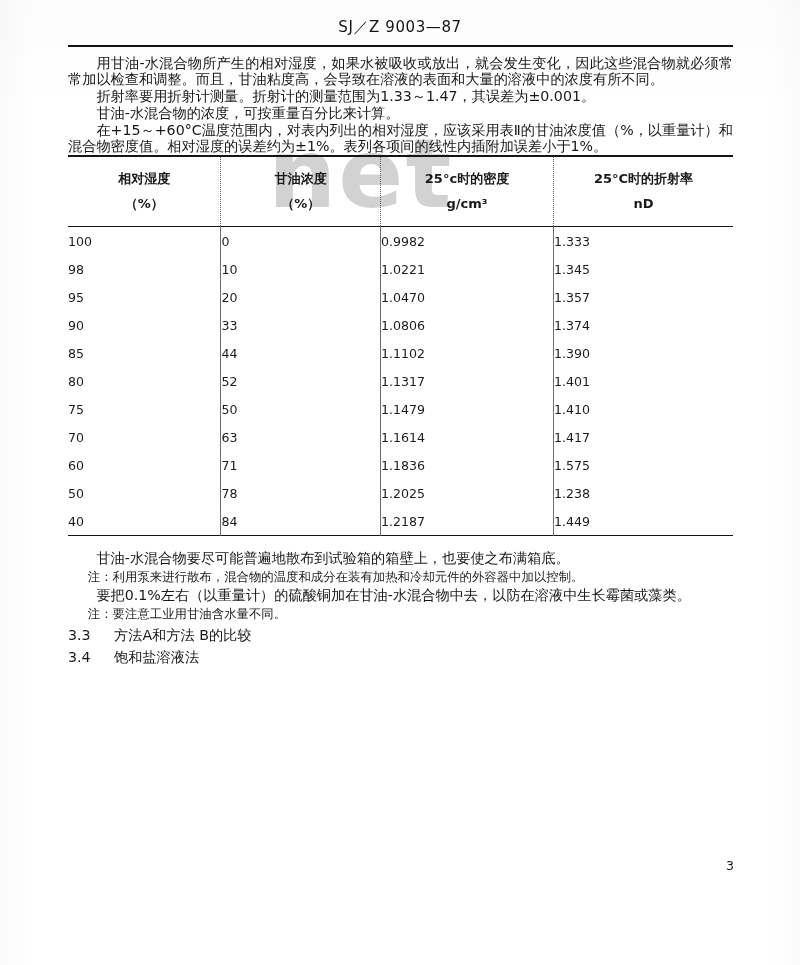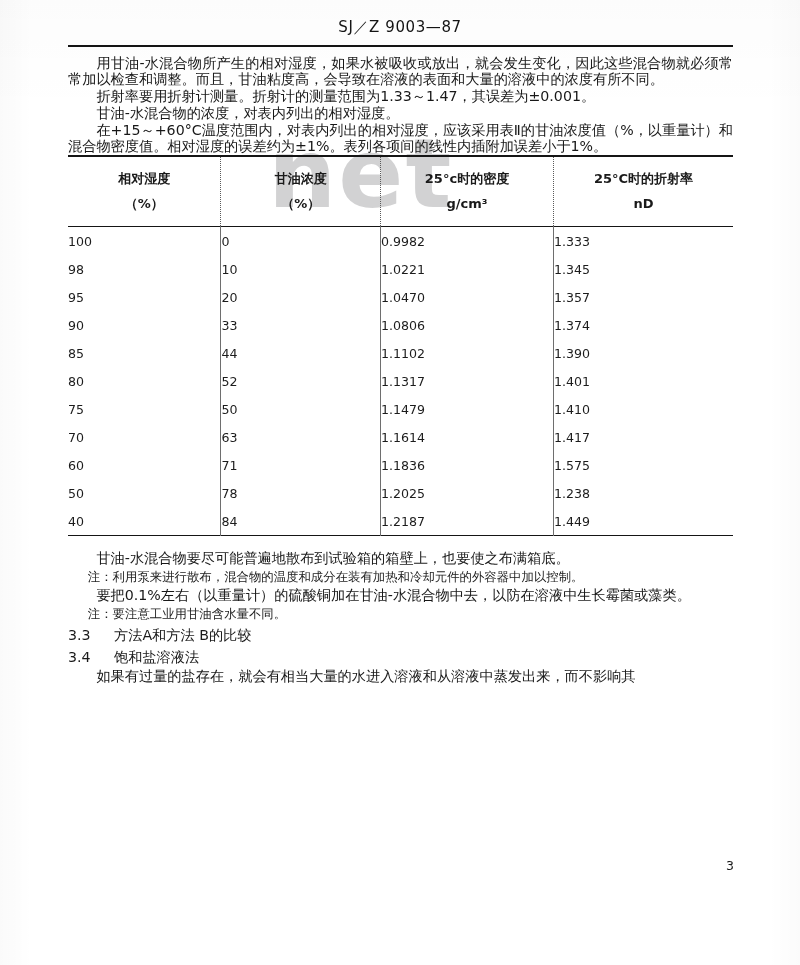--- a/index.html
+++ b/index.html
@@ -158,21 +158,21 @@
 
   <div class="watermark">net</div>
 
   <div class="doc-header">SJ／Z 9003—87</div>
   <div class="header-rule"></div>
 
   <div class="content">
 
     <p class="para indent">用甘油-水混合物所产生的相对湿度，如果水被吸收或放出，就会发生变化，因此这些混合物就必须常常加以检查和调整。而且，甘油粘度高，会导致在溶液的表面和大量的溶液中的浓度有所不同。</p>
     <p class="para indent">折射率要用折射计测量。折射计的测量范围为1.33～1.47，其误差为±0.001。</p>
-    <p class="para indent">甘油-水混合物的浓度，对表内列出的相对湿度。</p>
+    <p class="para indent">甘油-水混合物的浓度，可按重量百分比来计算。</p>
     <p class="para indent">在+15～+60°C温度范围内，对表内列出的相对湿度，应该采用表Ⅱ的甘油浓度值（%，以重量计）和混合物密度值。相对湿度的误差约为±1%。表列各项间的线性内插附加误差小于1%。</p>
 
 
     <table class="data">
       <colgroup>
         <col class="col-a">
           <col class="col-b">
           <col class="col-c">
           <col class="col-d">
       </colgroup>
@@ -278,17 +278,16 @@
 
     <div class="sec-row">
       <span class="sec-num">3.3</span>
       <span class="sec-title">方法A和方法 B的比较</span>
     </div>
     <div class="sec-row">
       <span class="sec-num">3.4</span>
       <span class="sec-title">饱和盐溶液法</span>
     </div>
 
-    <p class="para indent">如果有过量的盐存在，就会有相当大量的水进入溶液和从溶液中蒸发出来，而不影响其</p>
   </div>
 
   <div class="page-num">3</div>
 </div>
 
 </body></html>

